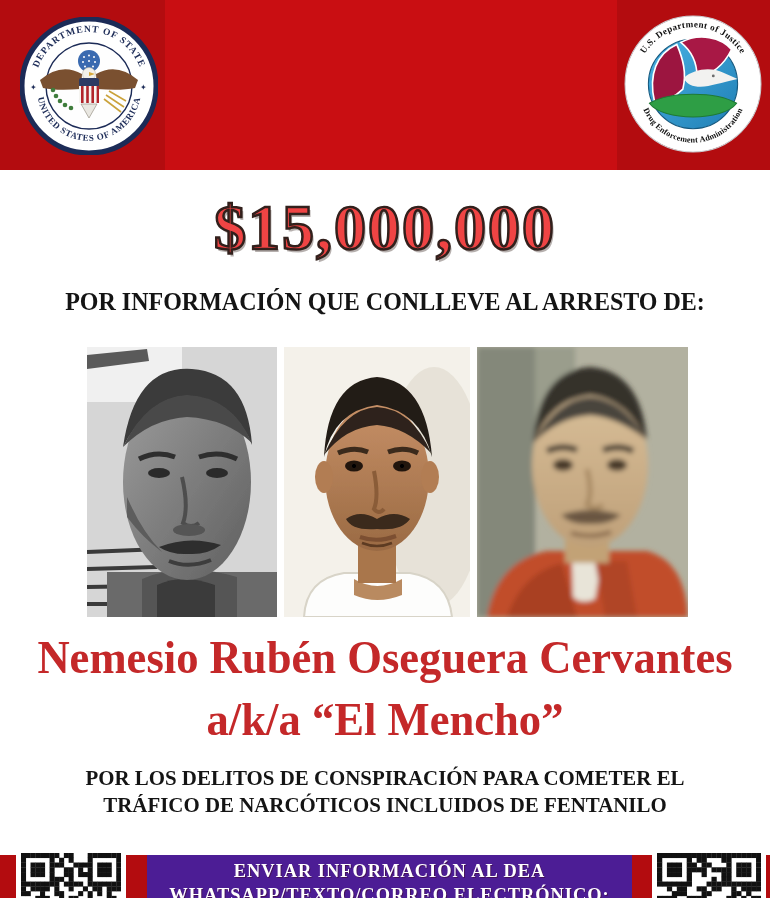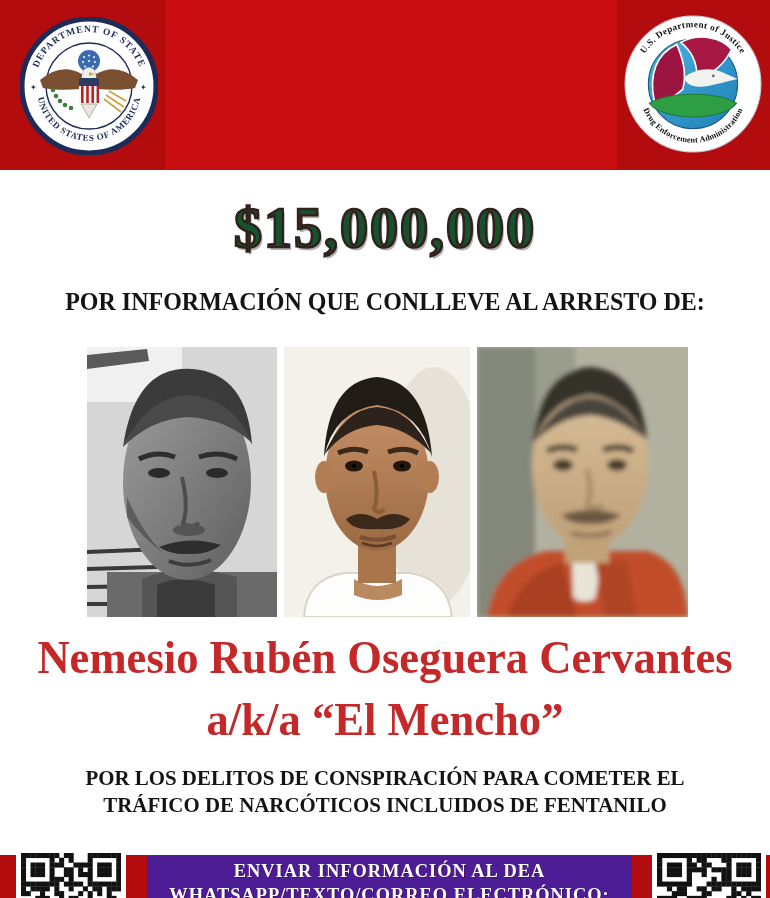--- a/index.html
+++ b/index.html
@@ -18,22 +18,22 @@
     color:#ffffff;text-align:center;line-height:1;
   }
   .banner-line-sm{font-size:31px;font-weight:bold;letter-spacing:2px;transform:scaleX(.96);}
   .banner-line-lg{font-size:60px;font-weight:bold;letter-spacing:0px;margin:9px 0;transform:scaleX(.98);}
   .seal{position:absolute;}
   .seal-state{left:20px;top:17px;width:138px;height:138px;}
   .seal-dea{left:623px;top:14px;width:140px;height:140px;}
   
   .amount{
     position:absolute;left:0;top:178px;width:770px;height:100px;
-    text-align:center;font-size:56px;font-weight:bold;line-height:100px;
-    color:#14532d;-webkit-text-stroke:2.5px #32201c;
+    text-align:center;font-size:64px;font-weight:bold;line-height:100px;
+    color:#ef4444;-webkit-text-stroke:2.5px #32201c;
     text-shadow:2px 3px 0 rgba(45,28,22,.35);
     letter-spacing:2px;
   }
   .lead-in{
     position:absolute;left:0;top:288px;width:770px;text-align:center;
     font-size:25px;font-weight:bold;color:#141414;letter-spacing:0px;
     transform:scaleX(.96);
   }
   
   .photo{position:absolute;top:347px;height:270px;overflow:hidden;}

